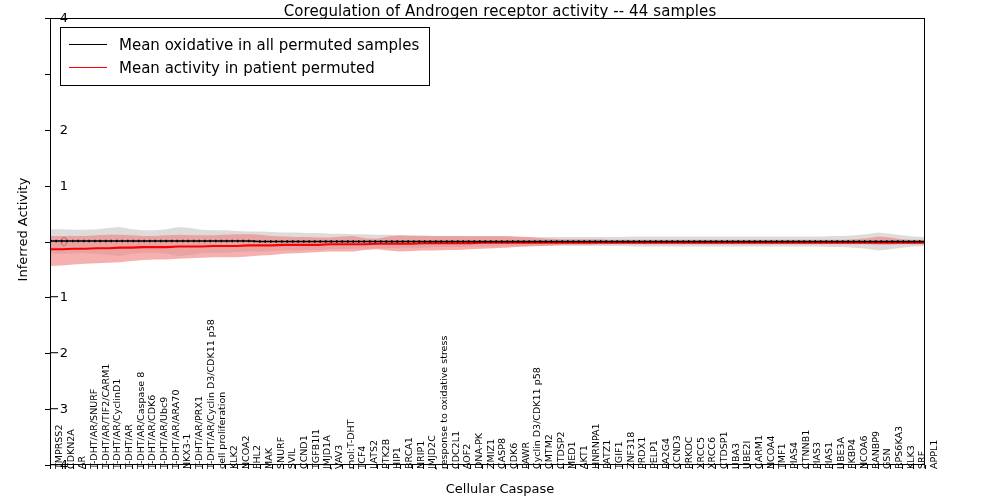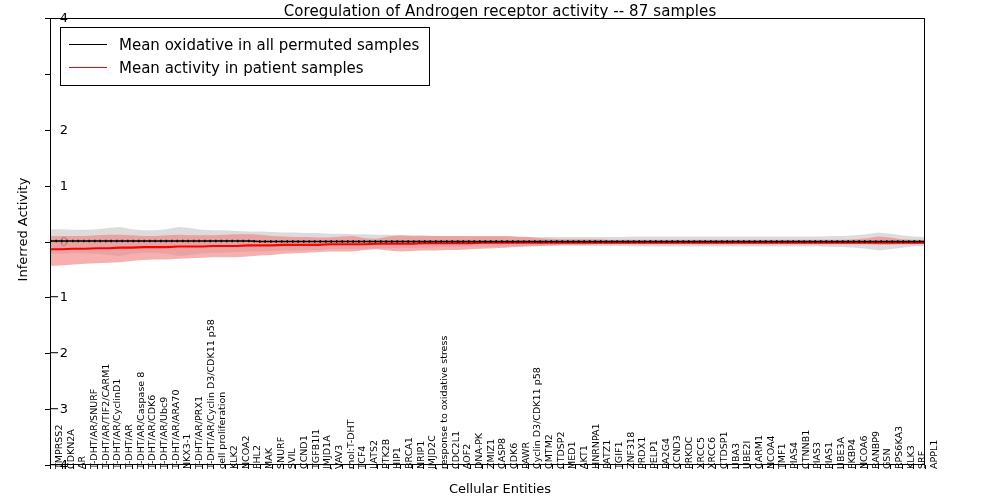--- a/index.html
+++ b/index.html
@@ -53,24 +53,24 @@
     border-top:1.4px solid #000;margin-right:12px;}
   .legend-line.red{border-top-color:#ff0000;}
   .legend-text{font-size:15px;color:#000;}
   svg{display:block;}
 </style>
 </head>
 <body>
 
 <div id="fig">
 
-  <div class="title">Coregulation of Androgen receptor activity -- 87 samples</div>
+  <div class="title">Coregulation of Androgen receptor activity -- 44 samples</div>
 
   <div class="ylabel">Inferred Activity</div>
-  <div class="xlabel">Cellular Entities</div>
+  <div class="xlabel">Cellular Caspase</div>
 
   <div id="yticks">
       <div class="ytick-mark" style="top: 18px;"></div>
       <div class="ytick-label" style="top: 18px;">4</div>
       <div class="ytick-mark" style="top: 73.875px;"></div>
       <div class="ytick-label" style="top: 73.875px;">3</div>
       <div class="ytick-mark" style="top: 129.75px;"></div>
       <div class="ytick-label" style="top: 129.75px;">2</div>
       <div class="ytick-mark" style="top: 185.625px;"></div>
       <div class="ytick-label" style="top: 185.625px;">1</div>
@@ -255,17 +255,17 @@
 
   <div class="plotbox"></div>
 
   <div class="legend">
     <div class="legend-row">
       <span class="legend-line"></span>
       <span class="legend-text">Mean oxidative in all permuted samples</span>
     </div>
     <div class="legend-row">
       <span class="legend-line red"></span>
-      <span class="legend-text">Mean activity in patient samples</span>
+      <span class="legend-text">Mean activity in patient permuted</span>
     </div>
   </div>
 
 </div>
 
 </body></html>

